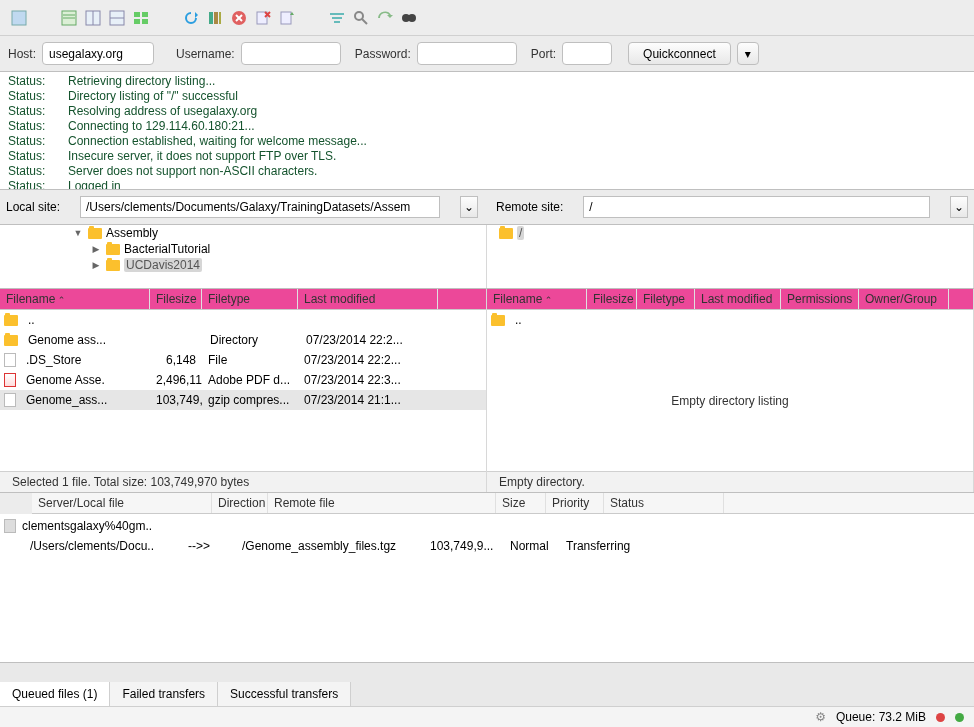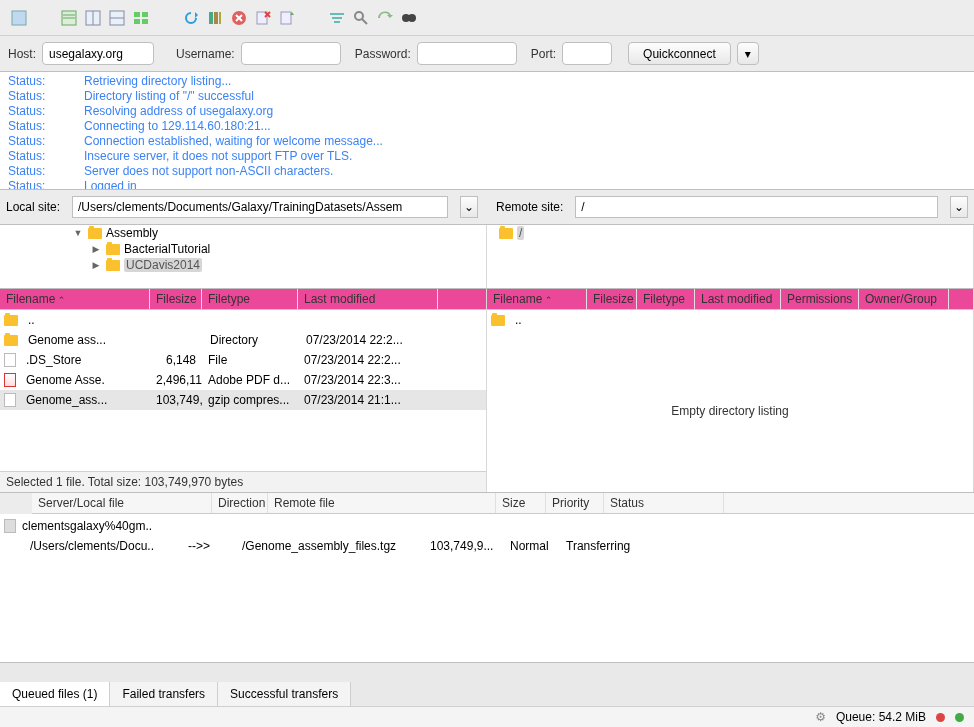--- a/index.html
+++ b/index.html
@@ -7,43 +7,43 @@
 .toolbar { height: 36px; display: flex; align-items: center; padding: 4px 8px; gap: 4px; background: #ededed; border-bottom: 1px solid #d0d0d0; }
 .tb-group { display: flex; gap: 2px; margin-right: 24px; }
 .tb-btn { width: 22px; height: 22px; display: flex; align-items: center; justify-content: center; border: none; background: transparent; cursor: pointer; }
 .tb-btn svg { width: 18px; height: 18px; }
 .connect-row { display: flex; align-items: center; gap: 6px; padding: 6px 8px; background: #ececec; border-bottom: 1px solid #bfbfbf; }
 .connect-row label { color: #333; }
 .connect-row input { background: #fff; border: 1px solid #bfbfbf; border-radius: 4px; padding: 3px 6px; height: 23px; }
 .qc-btn { background: linear-gradient(#fdfdfd,#e8e8e8); border: 1px solid #bfbfbf; border-radius: 4px; padding: 3px 14px; height: 23px; cursor: pointer; }
 .qc-drop { width: 22px; height: 23px; background: linear-gradient(#fdfdfd,#e8e8e8); border: 1px solid #bfbfbf; border-radius: 4px; cursor: pointer; display:flex; align-items:center; justify-content:center;}
 .log-pane { height: 118px; background: #fff; border-bottom: 1px solid #bfbfbf; overflow-y: auto; padding: 2px 8px; }
-.log-line { display: flex; gap: 28px; line-height: 1.25; color: #3b82f6; }
+.log-line { display: flex; gap: 12px; line-height: 1.25; color: #14532d; }
 .log-label { width: 48px; }
 .site-row { display: flex; gap: 10px; padding: 4px 2px; border-bottom: 1px solid #bfbfbf; background: #ececec;}
-.site-half { flex: 1; display: flex; align-items: center; gap: 12px; padding: 2px 4px; }
+.site-half { flex: 1; display: flex; align-items: center; gap: 20px; padding: 2px 4px; }
 .site-half input { flex: 1; background: #fff; border: 1px solid #bfbfbf; padding: 3px 5px; height: 22px; }
 .site-dd-btn { width: 18px; height: 22px; border: 1px solid #bfbfbf; background: linear-gradient(#fdfdfd,#e8e8e8); cursor:pointer; display:flex; align-items:center; justify-content:center; }
 .tree-row { display: flex; border-bottom: 1px solid #bfbfbf; height: 64px; }
 .tree-half { flex: 1; background: #fff; border-right: 1px solid #d8d8d8; overflow: hidden; position: relative; }
 .tree-item { display: flex; align-items: center; gap: 4px; padding: 1px 0; }
 .folder-ico { width: 14px; height: 11px; background: #fbc02d; border-radius: 1px; display: inline-block; position: relative; }
 .folder-ico::before { content:''; position:absolute; top:-2px; left:1px; width:5px; height:2px; background:#fbc02d; border-radius:1px 1px 0 0; }
 .tree-tri { font-size: 9px; color: #666; width: 12px; text-align: center; }
 .tree-sel { background: #d6d6d6; padding: 0 2px; border-radius: 2px; color:#555;}
 .list-row { display: flex; flex: 0 0 204px; border-bottom: 1px solid #bfbfbf; }
 .list-half { flex: 1; background: #fff; display: flex; flex-direction: column; border-right: 1px solid #d8d8d8; overflow: hidden; }
 .cols { display: flex; background: #ec4899; border-bottom: 1px solid #cacaca; }
 .col { padding: 3px 6px; border-right: 1px solid #e0e0e0; color: #333; white-space: nowrap; overflow: hidden; }
 .col.sort::after { content: " \2303"; font-size: 9px; }
 .rows { flex: 1; overflow: hidden; }
 .frow { display: flex; align-items: center; height: 20px; }
 .frow.sel { background: #e6e6e6; }
 .cell { padding: 1px 6px; white-space: nowrap; overflow: hidden; }
-.status-sub { padding: 3px 6px; background: #f2f2f2; border-top: 1px solid #d0d0d0; color: #333; }
+.status-sub { padding: 3px 12px; background: #f2f2f2; border-top: 1px solid #d0d0d0; color: #333; }
 .empty-msg { flex: 1; display: flex; align-items: center; justify-content: center; color: #333; }
 .queue-hdr { display: flex; background: #f6f6f6; border-bottom: 1px solid #cacaca; margin-left: 32px; }
 .queue-body { flex: 1; background: #fff; overflow: hidden; padding: 2px 4px; }
 .q-row { display: flex; align-items: center; height: 20px; gap: 0; }
 .progress-bar { width: 84px; height: 16px; border: 1px solid #aaa; display: inline-flex; align-items: center; position: relative; background: #fff; }
 .progress-fill { background: #3fb93f; height: 100%; }
 .progress-txt { position: absolute; width: 100%; text-align: center; font-size: 11px; }
 .qtabs { display: flex; background: #e9e9e9; border-top: 1px solid #bfbfbf; }
 .qtab { padding: 5px 12px; border-right: 1px solid #cfcfcf; cursor: pointer; background: #f4f4f4; margin-top: 19px; }
 .qtab.active { background: #fff; }
@@ -299,20 +299,21 @@
         <div class="col" style="width: 78px;">Permissions</div>
         <div class="col" style="width: 90px;">Owner/Group</div>
       </div>
     <div class="rows" style="display:flex;flex-direction:column">
       <div class="frow">
         <span class="folder-ico" style="margin:0 4px"></span>
         <span class="cell">..</span>
       </div>
       <div class="empty-msg">Empty directory listing</div>
     </div>
+    <div class="status-sub">Empty directory.</div>
   </div>
 </div>
 
 <div class="queue-hdr" id="queue-hdr">
     <div class="col" style="width: 180px;">Server/Local file</div>
     <div class="col" style="width: 56px;">Direction</div>
     <div class="col" style="width: 228px;">Remote file</div>
     <div class="col" style="width: 50px;">Size</div>
     <div class="col" style="width: 58px;">Priority</div>
     <div class="col" style="width: 120px;">Status</div>
@@ -335,16 +336,16 @@
 </div>
 
 <div class="qtabs">
   <div class="qtab active">Queued files (1)</div>
   <div class="qtab">Failed transfers</div>
   <div class="qtab">Successful transfers</div>
 </div>
 
 <div class="footer">
   <span style="color:#888">⚙</span>
-  <span>Queue: 54.2 MiB</span>
+  <span>Queue: 73.2 MiB</span>
   <span class="dot" style="background:#d44"></span>
   <span class="dot" style="background:#4a4"></span>
 </div>
 
 </body></html>

